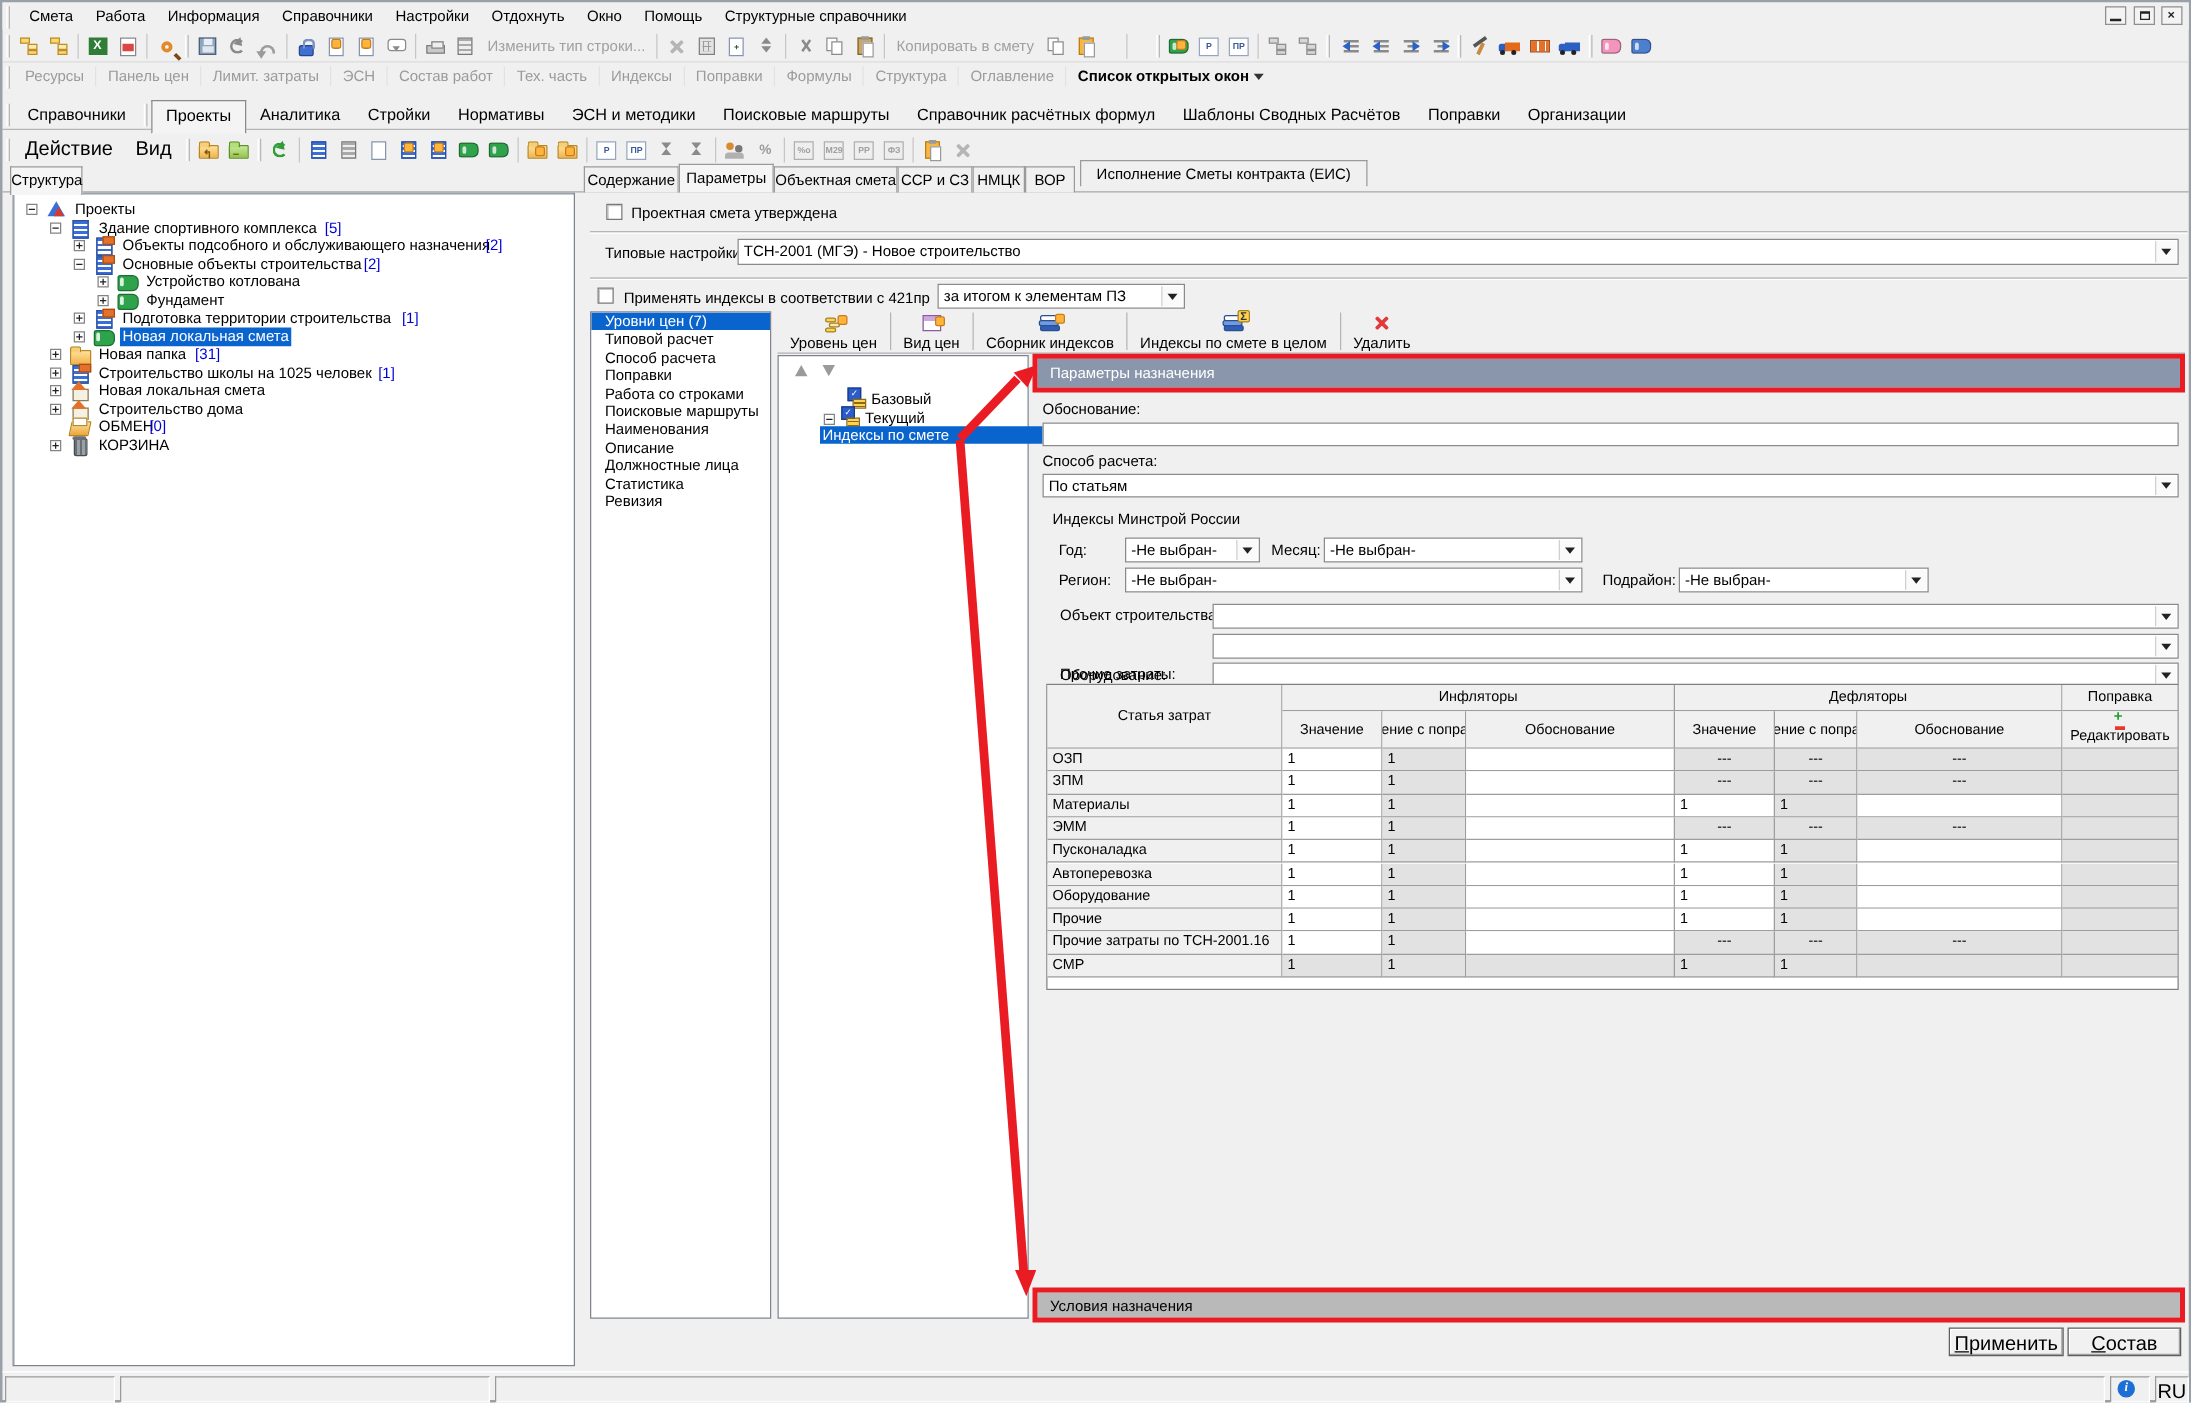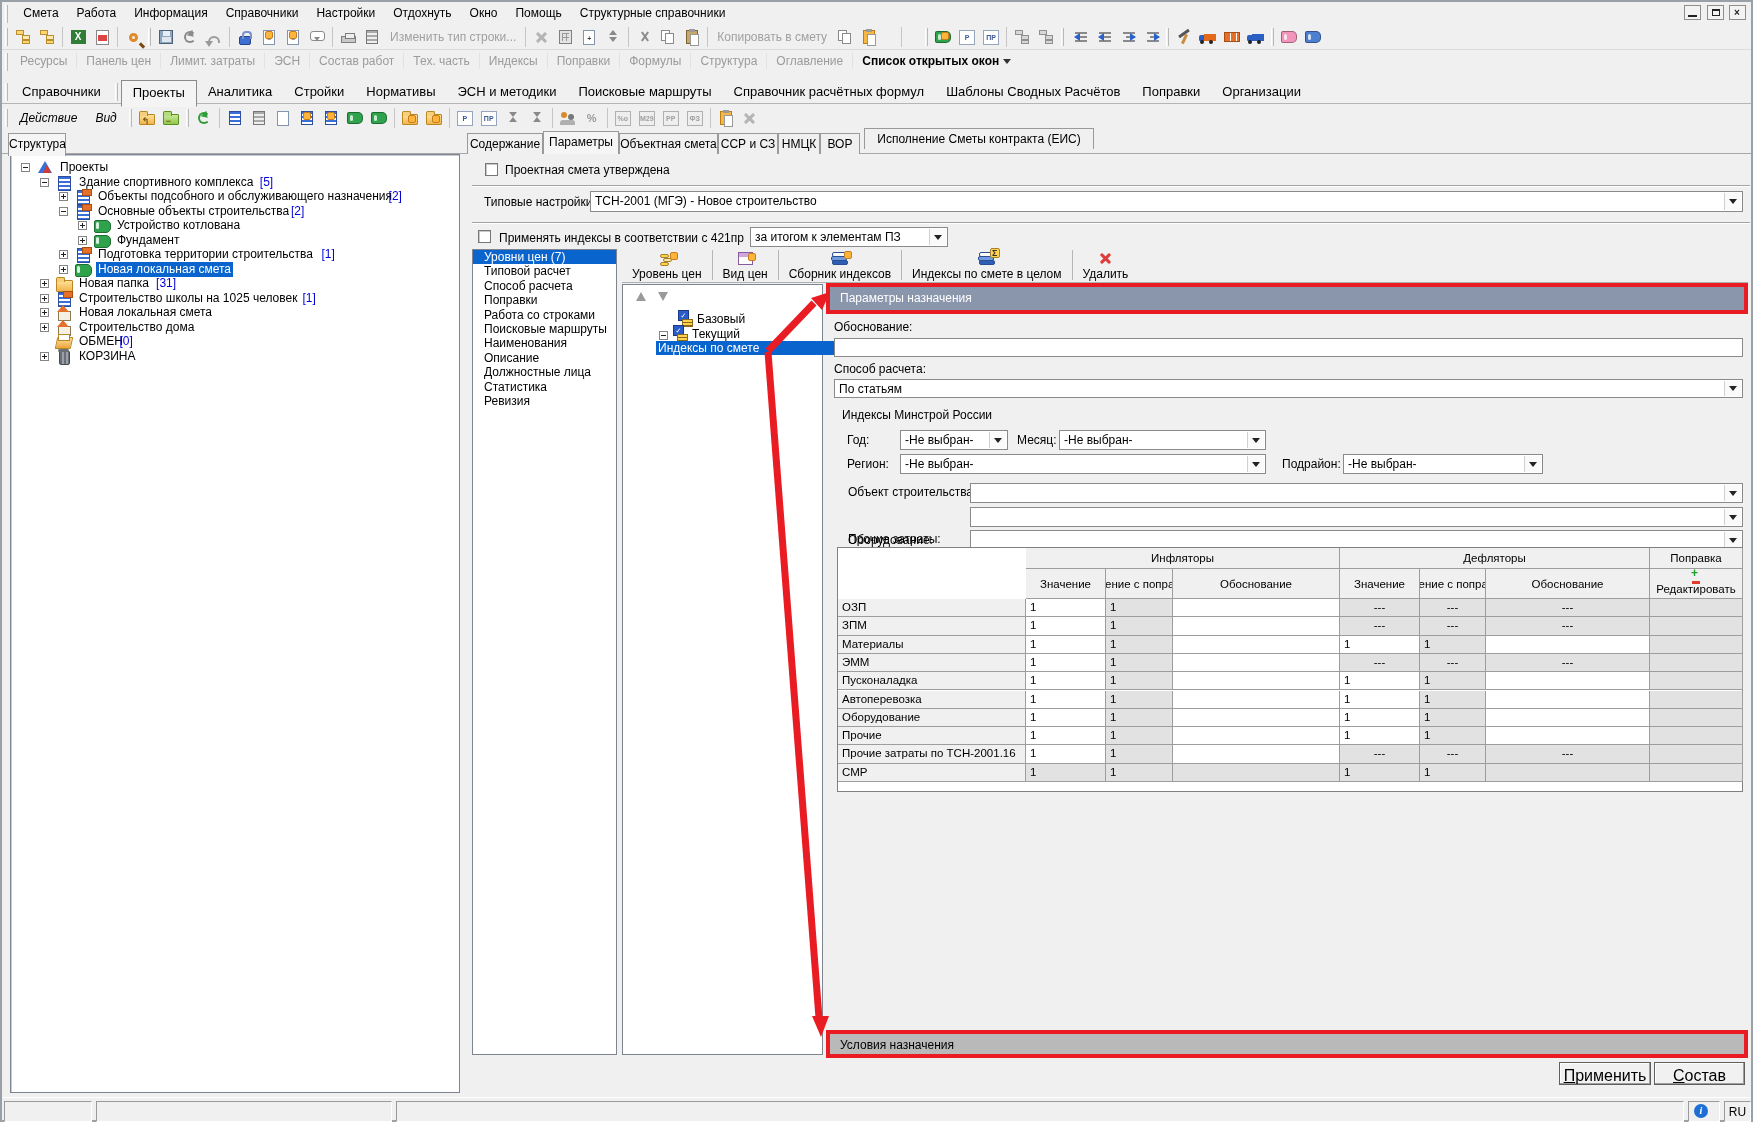--- a/index.html
+++ b/index.html
@@ -112,21 +112,21 @@
 #toolbar2 { position:absolute; left:0; top:48px; width:100%; height:23px; padding-top:3px; white-space:nowrap; }
 .tb2 { display:inline-block; color:#9b9b9b; font-size:12px; padding:1px 9px; border-right:1px solid #e2e2e2; }
 .tb2.active { color:#000; font-weight:bold; border-right:none; }
 .dd-caret { display:inline-block; width:0; height:0; border:4px solid transparent; border-top:5px solid #333; vertical-align:middle; margin-left:4px; margin-top:3px; }
 
 #tabrow2 { position:absolute; left:0; top:71px; width:100%; height:31px; border-bottom:1px solid #b5b5b5; white-space:nowrap; padding-top:5px; }
 .tab2 { display:inline-block; font-size:13px; padding:5px 11px 6px; position:relative; top:1px; }
 .tab2.active { background:#f4f4f4; border:1px solid #8a8a8a; border-bottom:1px solid #f4f4f4; top:2px; padding:4px 11px 6px; }
 
 #toolbar3 { position:absolute; left:0; top:102px; width:100%; height:29px; padding-top:3px; white-space:nowrap; }
-.menu2 { display:inline-block; font-size:12px; padding:4px 9px; vertical-align:middle;font-style:italic; }
+.menu2 { display:inline-block; font-size:16px; padding:4px 9px; vertical-align:middle; }
 
 .tab3 { position:absolute; height:21px; border:1px solid #9a9a9a; border-bottom:none; background:#f0f0f0; font-size:12px; text-align:center; padding-top:3px; }
 .tab3.active { background:#f5f5f5; height:23px; z-index:3; }
 #tabline { position:absolute; left:0; top:151px; width:100%; height:1px; background:#a8a8a8; }
 
 #lefttree { position:absolute; left:8px; top:152px; width:450px; height:939px; background:#fff; border:1px solid #7e858f; box-shadow:inset 1px 1px 0 #c7ccd4; overflow:hidden; }
 .trow { position:absolute; left:0; height:15px; white-space:nowrap; font-size:12px; line-height:15px; }
 .trow .lbl { padding:0 2px; }
 .trow .lbl.sel { background:#0a64ce; color:#fff; }
 .trow .cnt { color:#0000d6; padding-left:4px; }
@@ -582,20 +582,21 @@
       </span>
     </div>
   <span class="flabel" style="left:846px; top:530px;">Прочие затраты:</span>
   <div class="field" style="left:968px; top:528px; width:773px; height:20px;">
       <span class="dd">
         <i></i>
       </span>
     </div>
 
   <div id="ptable">
+      <div class="tcell hdr" style="left: 0px; top: 0px; width: 188px; height: 51px;">Статья затрат</div>
       <div class="tcell hdr" style="left: 188px; top: 0px; width: 314px; height: 21px;">Инфляторы</div>
       <div class="tcell hdr" style="left: 502px; top: 0px; width: 310px; height: 21px;">Дефляторы</div>
       <div class="tcell hdr" style="left: 812px; top: 0px; width: 93px; height: 21px;">Поправка</div>
       <div class="tcell hdr" style="left: 188px; top: 21px; width: 80px; height: 30px;">Значение</div>
       <div class="tcell hdr" style="left: 268px; top: 21px; width: 67px; height: 30px;">Значение с поправкой</div>
       <div class="tcell hdr" style="left: 335px; top: 21px; width: 167px; height: 30px;">Обоснование</div>
       <div class="tcell hdr" style="left: 502px; top: 21px; width: 80px; height: 30px;">Значение</div>
       <div class="tcell hdr" style="left: 582px; top: 21px; width: 66px; height: 30px;">Значение с поправкой</div>
       <div class="tcell hdr" style="left: 648px; top: 21px; width: 164px; height: 30px;">Обоснование</div>
       <div class="tcell hdr" style="left: 812px; top: 21px; width: 93px; height: 30px;">
@@ -692,21 +693,21 @@
   <div class="btn" style="left:1557px; top:1060px; width:92px; height:23px;">Применить</div>
   <div class="btn" style="left:1652px; top:1060px; width:91px; height:23px;">Состав</div>
 
   <div id="statusbar">
     <div class="sseg" style="left:2px; width:88px;"></div>
     <div class="sseg" style="left:94px; width:296px;"></div>
     <div class="sseg" style="left:394px; width:1288px;"></div>
     <div class="sseg" style="left:1686px; width:32px;">
         <span class="infoicon">i</span>
       </div>
-    <div class="sseg" style="left:1722px; width:27px; text-align:center; padding-top:3px; font-size:12px;">RU</div>
+    <div class="sseg" style="left:1722px; width:27px; text-align:center; padding-top:3px; font-size:16px;">RU</div>
   </div>
 
   <svg id="arrows" width="1753" height="1122">
     <line x1="766" y1="349" x2="812" y2="301" stroke="#ea1c23" stroke-width="7"></line>
     <polygon points="828,290 820,308 809,296" fill="#ea1c23"></polygon>
     <line x1="766" y1="350" x2="817" y2="1016" stroke="#ea1c23" stroke-width="7"></line>
     <polygon points="819,1035 810,1014 827,1014" fill="#ea1c23"></polygon>
   </svg>
 </div>
 

